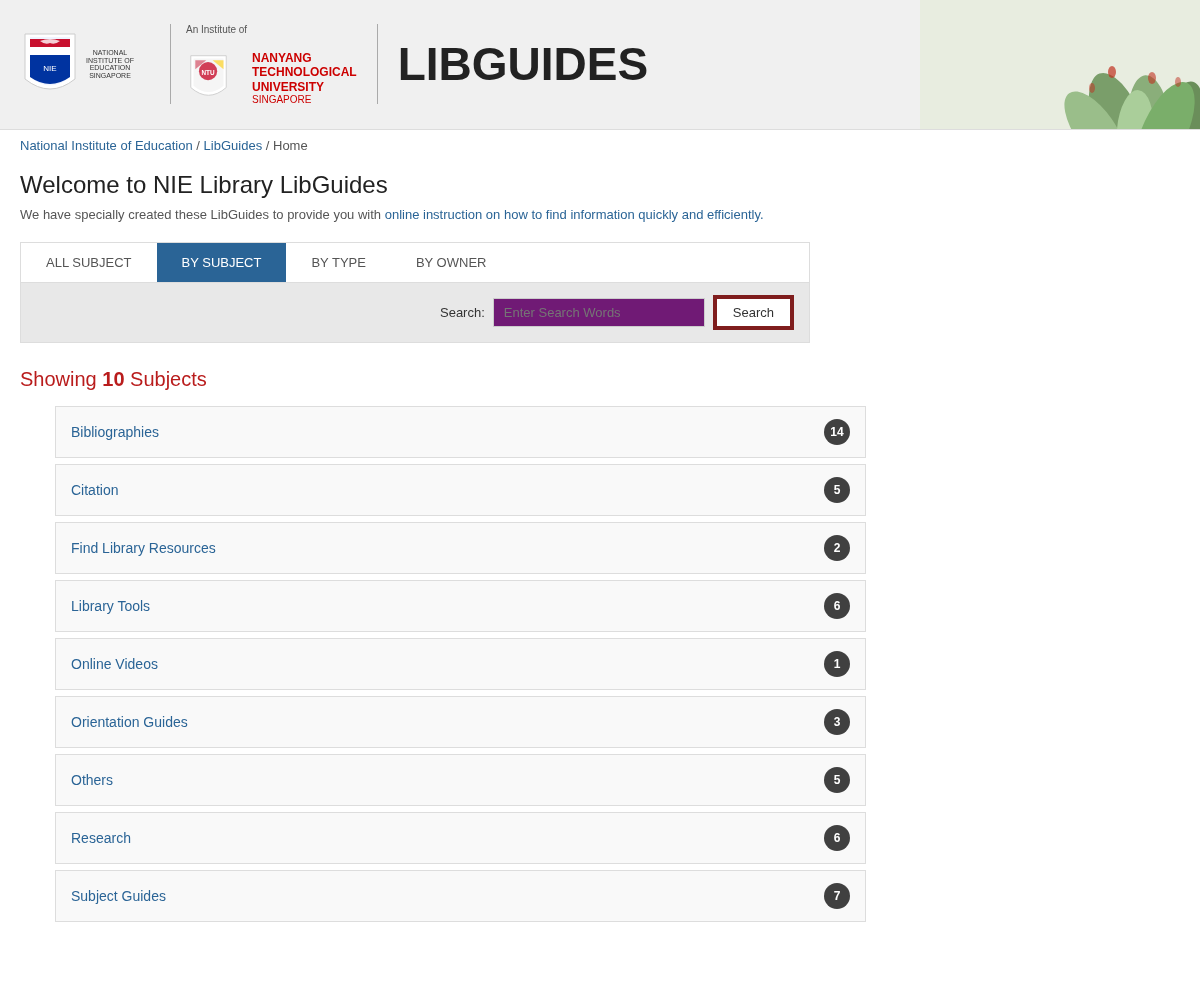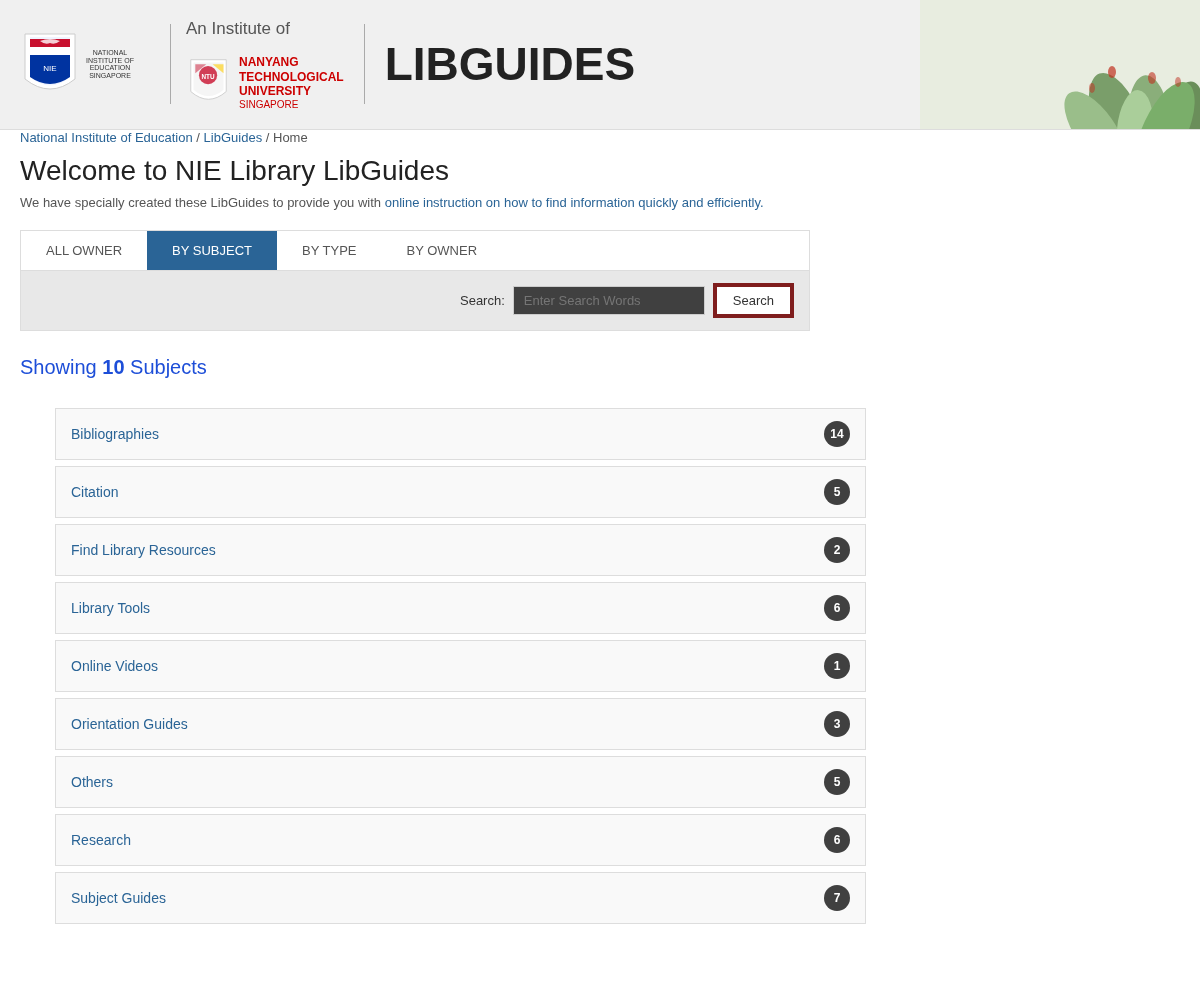--- a/index.html
+++ b/index.html
@@ -38,28 +38,28 @@
       height: 80px;
       background: #aaa;
       margin: 0 15px;
     }
     .ntu-section {
       display: flex;
       flex-direction: column;
       align-items: flex-start;
     }
     .an-institute-of {
-      font-size: 17px;
+      font-size: 10px;
       color: #555;
       margin-bottom: 16px;
     }
     .ntu-logo {
       display: flex;
       align-items: center;
-      gap: 8px;
+      gap: 21px;
     }
     .ntu-shield {
       width: 45px;
       height: 50px;
     }
     .ntu-text {
       display: flex;
       flex-direction: column;
     }
     .divider-v2 {
@@ -79,36 +79,36 @@
       right: 0;
       top: 0;
       width: 280px;
       height: 130px;
       z-index: 1;
       overflow: hidden;
     }
 
     
     .breadcrumb {
-      padding: 0 20px;
+      padding: 8px 20px;
       font-size: 13px;
     }
     .breadcrumb a {
       color: #2a6496;
       text-decoration: none;
     }
     .breadcrumb span { color: #555; }
 
     
     .main-content {
       padding: 10px 20px 20px 20px;
       max-width: 900px;
     }
     .page-title {
-      font-size: 28px;
+      font-size: 24px;
       font-weight: normal;
       color: #222;
       margin-bottom: 8px;
     }
     .page-subtitle {
       font-size: 13px;
       color: #555;
       margin-bottom: 20px;
     }
     .page-subtitle a {
@@ -147,42 +147,42 @@
       display: flex;
       align-items: center;
       justify-content: flex-end;
       gap: 8px;
     }
     .search-label {
       font-size: 13px;
       color: #333;
     }
     .search-input {
-      width: 192px;
+      width: 212px;
       padding: 6px 10px;
       border: 1px solid #ccc;
       font-size: 13px;
       color: #999;
-      background: #404040;
+      background: #701a75;
     }
     .search-btn {
       padding: 6px 16px;
       background: #fff;
       border: 4px solid #7f1d1d;
       font-size: 13px;
       cursor: pointer;
       color: #333;
     }
 
     
     .showing-header {
       font-size: 20px;
       font-weight: normal;
-      color: #1d4ed8;
-      margin-bottom: 29px;
+      color: #b91c1c;
+      margin-bottom: 15px;
     }
     .showing-header strong {
       font-weight: bold;
     }
 
     .subject-list {
       width: 846px;
       padding-left: 35px;
     }
     .subject-item {
@@ -289,21 +289,21 @@
 </div>
 
 <div class="main-content">
   <h1 class="page-title">Welcome to NIE Library LibGuides</h1>
   <p class="page-subtitle">
     We have specially created these LibGuides to provide you with <a href="#">online instruction on how to find information quickly and efficiently.</a>
   </p>
 
   <div class="tabs-panel">
     <div class="tabs-row">
-      <button class="tab-item">ALL OWNER</button>
+      <button class="tab-item">ALL SUBJECT</button>
       <button class="tab-item active">BY SUBJECT</button>
       <button class="tab-item">BY TYPE</button>
       <button class="tab-item">BY OWNER</button>
     </div>
     <div class="search-row">
       <label class="search-label">Search:</label>
       <input class="search-input" type="text" placeholder="Enter Search Words" style="">
       <button class="search-btn">Search</button>
     </div>
   </div>

